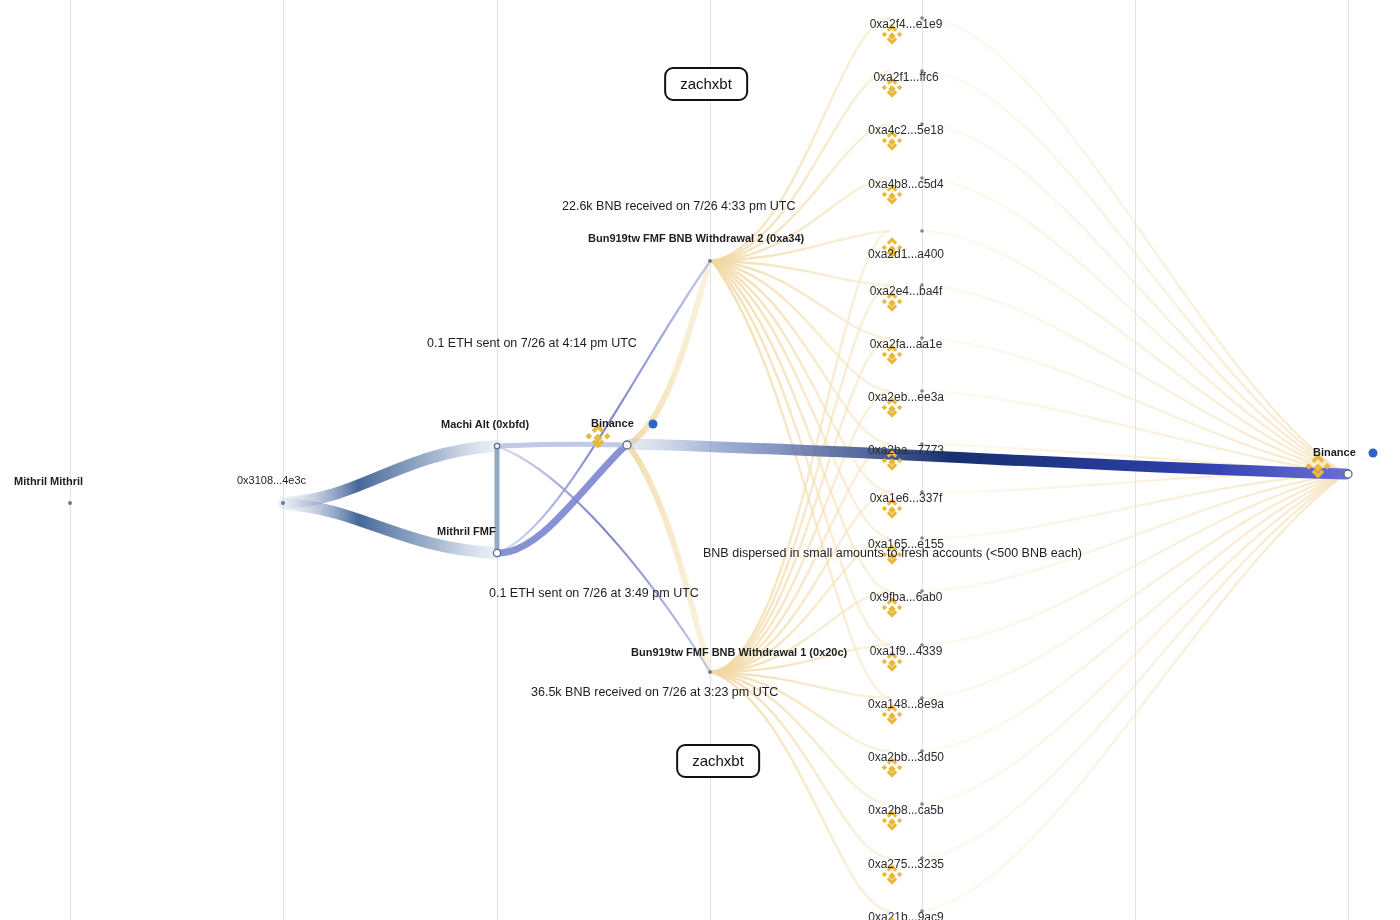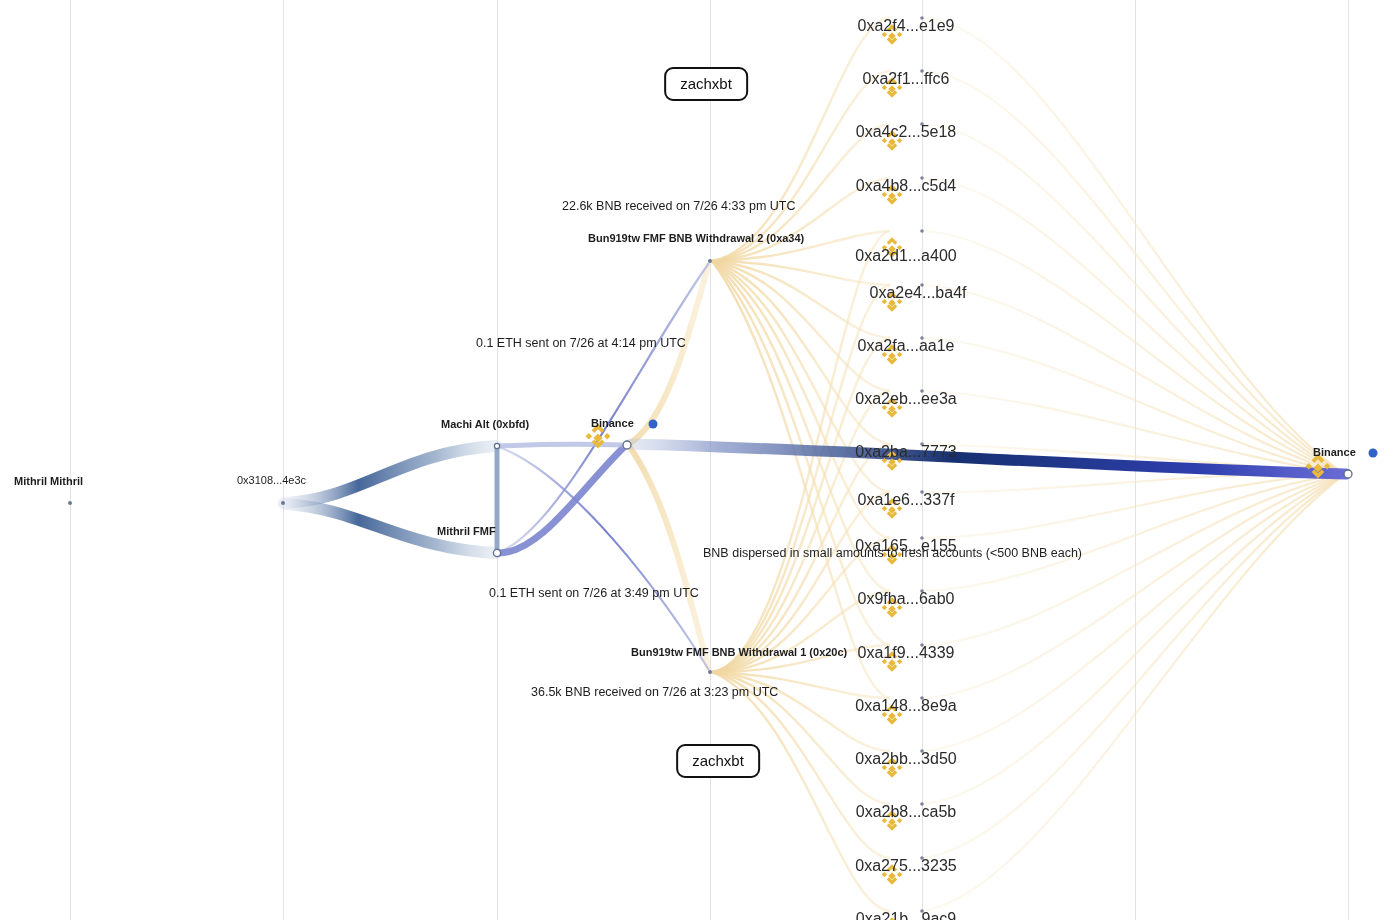--- a/index.html
+++ b/index.html
@@ -6,21 +6,21 @@
   body{
     width:1400px;height:920px;overflow:hidden;position:relative;
     font-family:"Liberation Sans","DejaVu Sans",sans-serif;
     color:#1b1b1b;
   }
   #stage{position:absolute;inset:0;width:1400px;height:920px;}
   svg#canvas{position:absolute;left:0;top:0;width:1400px;height:920px;}
 
   .lbl{position:absolute;white-space:nowrap;font-size:11px;color:#1d1d1f;line-height:1;}
   .lbl.bold{font-weight:bold;}
-  .lbl.addr{font-size:16px;color:#2b2b2b;}
+  .lbl.addr{font-size:12px;color:#2b2b2b;}
   .lbl.note{font-size:12.5px;color:#1d1d1f;}
   .lbl.center{transform:translateX(-50%);}
 
   .badge{
     position:absolute;border:2px solid #111;border-radius:9px;
     background:#fff;font-size:15px;color:#111;
     padding:7px 14px 8px 14px;line-height:1;white-space:nowrap;
     transform:translate(-50%,-50%);
   }
 
@@ -373,21 +373,21 @@
           </g>
         </svg></div>
     </div>
 
   <div id="fresh-labels">
       <div class="lbl addr center" style="left: 906px; top: 18px;">0xa2f4...e1e9</div>
       <div class="lbl addr center" style="left: 906px; top: 71px;">0xa2f1...ffc6</div>
       <div class="lbl addr center" style="left: 906px; top: 124px; text-align: right;">0xa4c2...5e18</div>
       <div class="lbl addr center" style="left: 906px; top: 178px;">0xa4b8...c5d4</div>
       <div class="lbl addr center" style="left: 906px; top: 248px;">0xa2d1...a400</div>
-      <div class="lbl addr center" style="left: 906px; top: 285px; padding-left: 24px;">0xa2e4...ba4f</div>
+      <div class="lbl addr center" style="left: 906px; top: 285px;">0xa2e4...ba4f</div>
       <div class="lbl addr center" style="left: 906px; top: 338px;">0xa2fa...aa1e</div>
       <div class="lbl addr center" style="left: 906px; top: 391px;">0xa2eb...ee3a</div>
       <div class="lbl addr center" style="left: 906px; top: 444px;">0xa2ba...7773</div>
       <div class="lbl addr center" style="left: 906px; top: 492px;">0xa1e6...337f</div>
       <div class="lbl addr center" style="left: 906px; top: 538px;">0xa165...e155</div>
       <div class="lbl addr center" style="left: 906px; top: 591px;">0x9fba...6ab0</div>
       <div class="lbl addr center" style="left: 906px; top: 645px;">0xa1f9...4339</div>
       <div class="lbl addr center" style="left: 906px; top: 698px;">0xa148...8e9a</div>
       <div class="lbl addr center" style="left: 906px; top: 751px;">0xa2bb...3d50</div>
       <div class="lbl addr center" style="left: 906px; top: 804px;">0xa2b8...ca5b</div>
@@ -407,21 +407,21 @@
   <div class="bluedot" style="left:653px;top:424px;"></div>
 
   <div class="lbl bold" style="left:588px;top:233px;">Bun919tw FMF BNB Withdrawal 2 (0xa34)</div>
 
   <div class="lbl bold" style="left:589px;top:647px;padding-left:42px;">Bun919tw FMF BNB Withdrawal 1 (0x20c)</div>
 
   <div class="lbl bold" style="left:1313px;top:447px;">Binance</div>
   <div class="bluedot" style="left:1373px;top:453px;"></div>
 
   <div class="lbl note" style="left:562px;top:200px;">22.6k BNB received on 7/26 4:33 pm UTC</div>
-  <div class="lbl note" style="left:476px;top:337px;">0.1 ETH sent on 7/26 at 4:14 pm UTC</div>
+  <div class="lbl note" style="left:427px;top:337px;">0.1 ETH sent on 7/26 at 4:14 pm UTC</div>
   <div class="lbl note" style="left:489px;top:587px;">0.1 ETH sent on 7/26 at 3:49 pm UTC</div>
   <div class="lbl note" style="left:531px;top:686px;">36.5k BNB received on 7/26 at 3:23 pm UTC</div>
   <div class="lbl note" style="left:703px;top:547px;">BNB dispersed in small amounts to fresh accounts (&lt;500 BNB each)</div>
 
   <div class="badge" style="left:706px;top:84px;">zachxbt</div>
   <div class="badge" style="left:718px;top:761px;">zachxbt</div>
 
 </div>
 
 </body></html>

